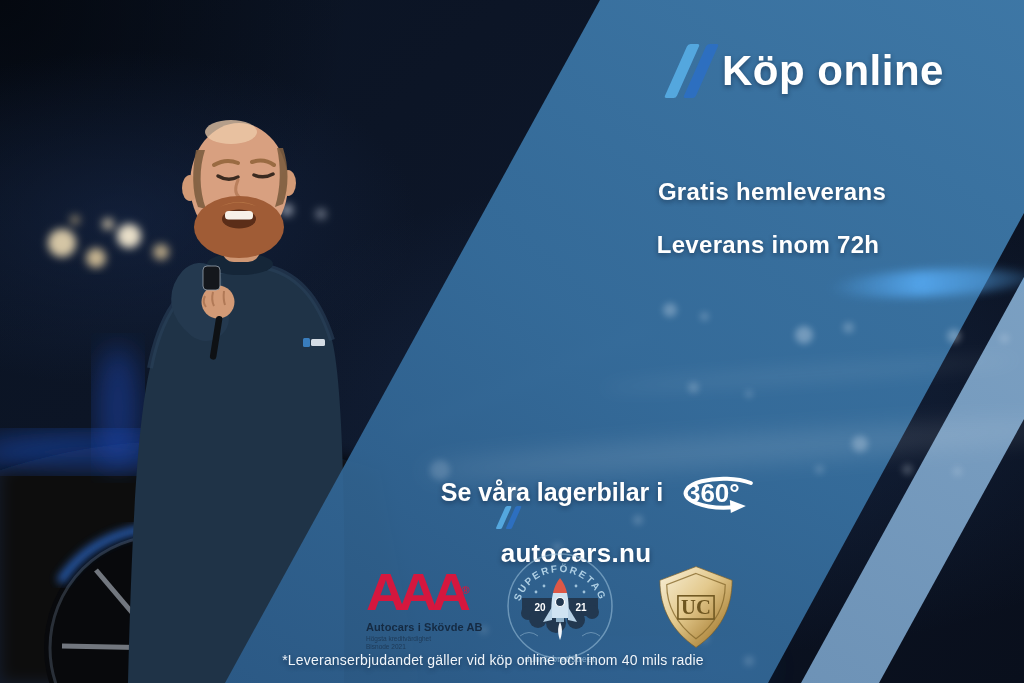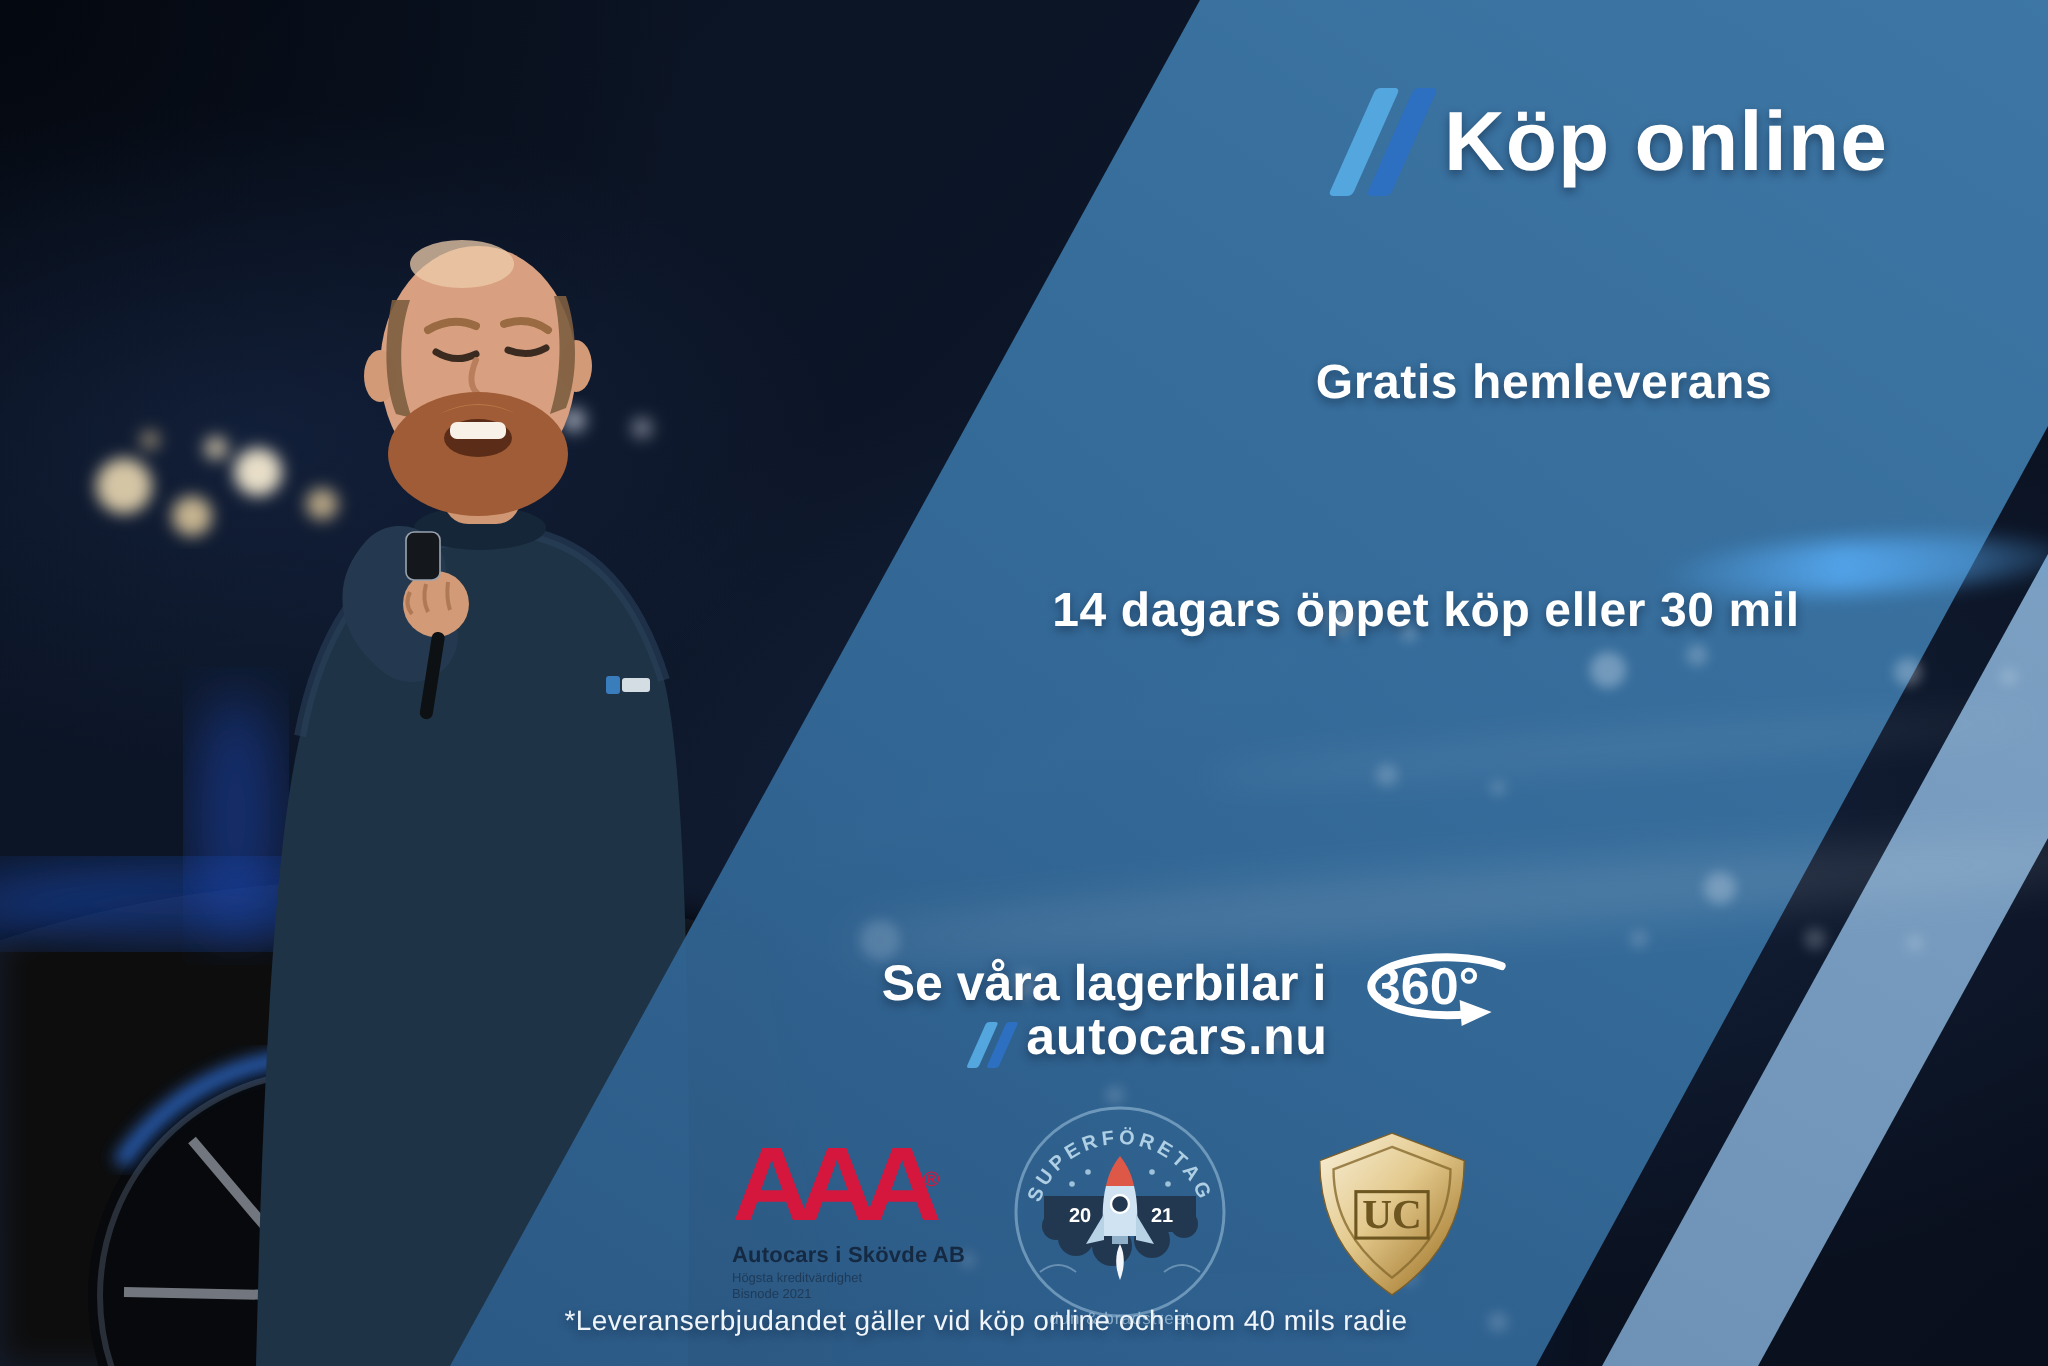--- a/index.html
+++ b/index.html
@@ -40,21 +40,21 @@
   .content{position:absolute;inset:0;z-index:5;}
   .t{text-shadow:0 2px 5px rgba(8,20,40,.45);}
   .title-row{position:absolute;left:676px;top:44px;display:flex;align-items:center;gap:15px;}
   .slashes{display:flex;gap:7px;}
   .slash{width:12px;height:54px;border-radius:2.5px;transform:skewX(-24deg);}
   .slash.l{background:var(--slash-light);} .slash.d{background:var(--slash-dark);}
   .title-text{font-size:42px;font-weight:700;letter-spacing:.5px;}
   .benefit{position:absolute;transform:translateX(-50%);font-size:24px;font-weight:600;white-space:nowrap;letter-spacing:.3px;margin-top:28px;}
   .cta-row{position:absolute;left:600px;top:468px;transform:translateX(-50%);display:flex;align-items:center;gap:8px;}
   .cta-label{font-size:25px;font-weight:700;white-space:nowrap;}
-  .site-row{position:absolute;left:576px;top:503px;transform:translateX(-50%);display:flex;align-items:flex-end;gap:9px;}
+  .site-row{position:absolute;left:576px;top:503px;transform:translateX(-50%);display:flex;align-items:flex-start;gap:9px;flex-direction:column;}
   .mini-slashes{display:flex;gap:4px;margin-top:3px;}
   .mini-slash{width:6px;height:23px;border-radius:1.5px;transform:skewX(-24deg);}
   .site-text{font-size:26px;font-weight:700;letter-spacing:.3px;}
   .footnote{position:absolute;left:493px;top:652px;transform:translateX(-50%);
     font-size:14px;font-weight:500;letter-spacing:.2px;color:#f0f5fa;white-space:nowrap;}
   
   .aaa{position:absolute;left:366px;top:570px;width:118px;text-align:left;}
   .aaa-letters{position:relative;display:inline-block;font-size:55px;line-height:44px;font-weight:800;
     letter-spacing:-.13em;color:var(--aaa-red);transform:scaleY(.95);}
   .aaa-reg{position:absolute;right:-6px;top:-2px;font-size:11px;letter-spacing:0;font-weight:700;}
@@ -193,21 +193,21 @@
 
     <div class="title-row">
       <div class="slashes">
         <div class="slash l"></div>
         <div class="slash d"></div>
       </div>
       <div class="title-text t">Köp online</div>
     </div>
 
     <div class="benefit t" style="left:772px;top:150px;">Gratis hemleverans</div>
-    <div class="benefit t" style="left:713px;top:264px;">14 dagars öppet köp eller 30 mil</div>
+    <div class="benefit t" style="left:768px;top:203px;">Leverans inom 72h</div>
 
     <div class="cta-row">
       <span class="cta-label t">Se våra lagerbilar i</span>
       <svg width="88" height="48" viewBox="0 0 88 48">
         <path d="M80,15 A38,14.5 0 1 0 64,39" fill="none" stroke="#fff" stroke-width="4" stroke-linecap="round"></path>
         <path d="M60,45 L75,38 L59,32 Z" fill="#fff"></path>
         <text x="42" y="34" text-anchor="middle" font-size="26" font-weight="700" fill="#fff" font-family="Liberation Sans, sans-serif">360°</text>
       </svg>
     </div>
 

